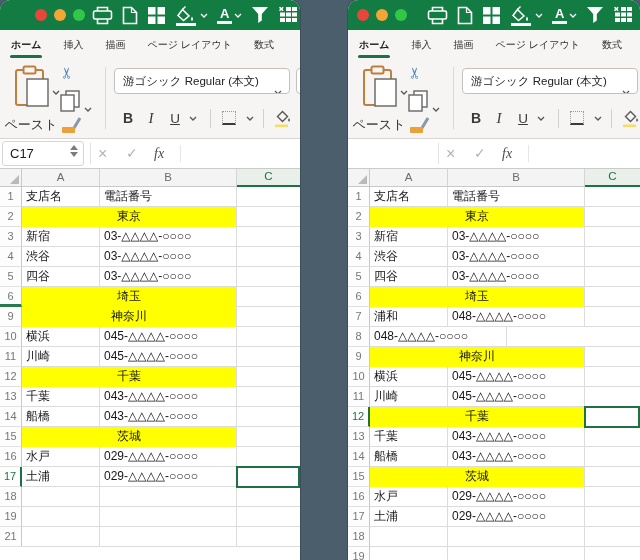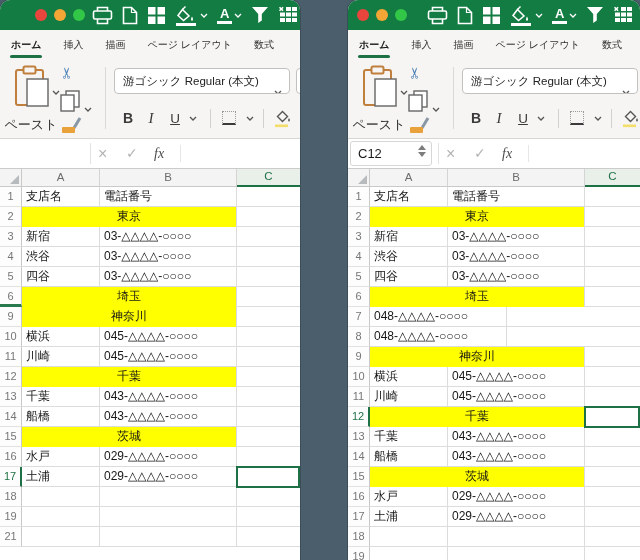--- a/index.html
+++ b/index.html
@@ -237,20 +237,27 @@
       <span class="fmt fillc-btn">
           <svg width="18" height="19" viewBox="0 0 18 19">
             <path d="M4.5 7.5 L9.5 2.5 L14.5 7.5 L9.5 12.5 Z" stroke="#555" fill="none" stroke-width="1.4"></path>
             <path d="M16 9 q1.8 2.6 0 3.8 q-1.8 -1.2 0 -3.8" fill="#555"></path>
             <rect x="2" y="15.5" width="13" height="2.6" fill="#f3dd6b"></rect>
           </svg>
         </span>
     </div>
 
     <div class="fbar">
+      <span class="name-box">
+        <span class="name-text">C17</span>
+        <span class="spinner">
+            <span class="sp-up"></span>
+            <span class="sp-dn"></span>
+          </span>
+      </span>
       <span class="fb-div"></span>
       <span class="fb-x">×</span>
       <span class="fb-ck">✓</span>
       <span class="fb-fx">fx</span>
       <span class="fb-div2"></span>
       <span class="fb-input"></span>
     </div>
 
     <div class="grid">
       <div class="colheads">
@@ -500,27 +507,20 @@
       <span class="fmt fillc-btn">
           <svg width="18" height="19" viewBox="0 0 18 19">
             <path d="M4.5 7.5 L9.5 2.5 L14.5 7.5 L9.5 12.5 Z" stroke="#555" fill="none" stroke-width="1.4"></path>
             <path d="M16 9 q1.8 2.6 0 3.8 q-1.8 -1.2 0 -3.8" fill="#555"></path>
             <rect x="2" y="15.5" width="13" height="2.6" fill="#f3dd6b"></rect>
           </svg>
         </span>
     </div>
 
     <div class="fbar">
-      <span class="name-box">
-        <span class="name-text">C12</span>
-        <span class="spinner">
-            <span class="sp-up"></span>
-            <span class="sp-dn"></span>
-          </span>
-      </span>
       <span class="fb-div"></span>
       <span class="fb-x">×</span>
       <span class="fb-ck">✓</span>
       <span class="fb-fx">fx</span>
       <span class="fb-div2"></span>
       <span class="fb-input"></span>
     </div>
 
     <div class="grid">
       <div class="colheads">
@@ -559,20 +559,21 @@
             <span class="cell b">03-△△△△-○○○○</span>
             <span class="cell c"></span>
           </div>
           <div class="grid-row">
             <span class="rownum">6</span>
             <span class="cell group">埼玉</span>
             <span class="cell c"></span>
           </div>
           <div class="grid-row">
             <span class="rownum">7</span>
+            <span class="cell a">浦和</span>
             <span class="cell b">048-△△△△-○○○○</span>
             <span class="cell c"></span>
           </div>
           <div class="grid-row">
             <span class="rownum">8</span>
             <span class="cell b">048-△△△△-○○○○</span>
             <span class="cell c"></span>
           </div>
           <div class="grid-row">
             <span class="rownum">9</span>

